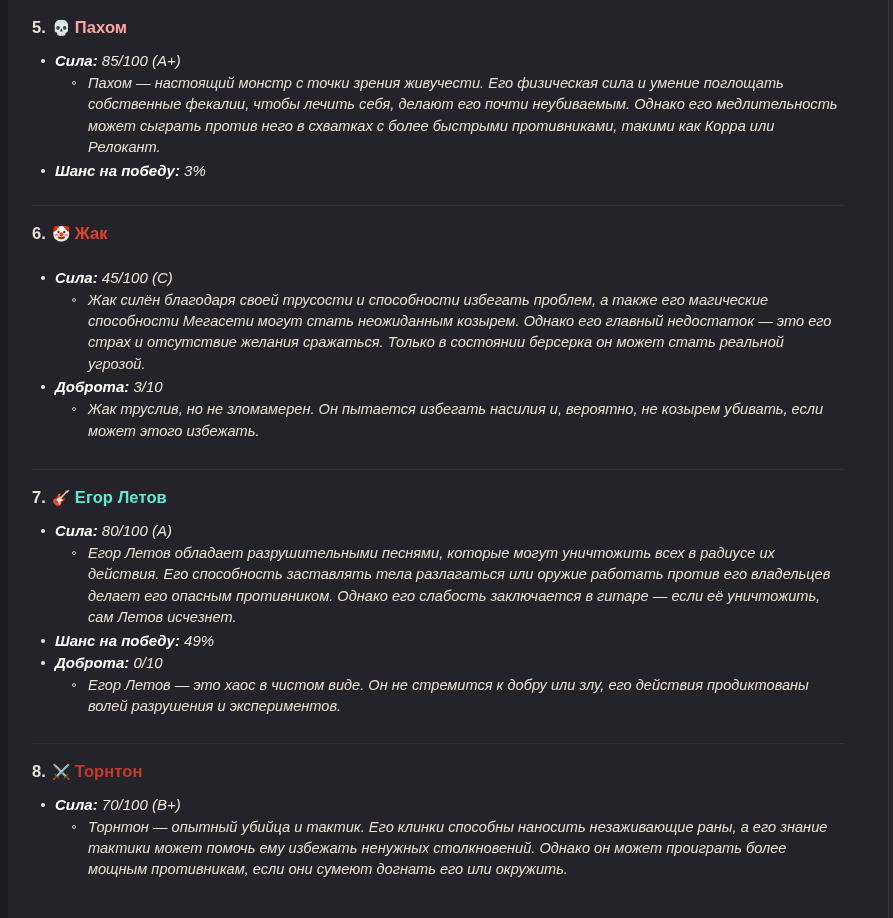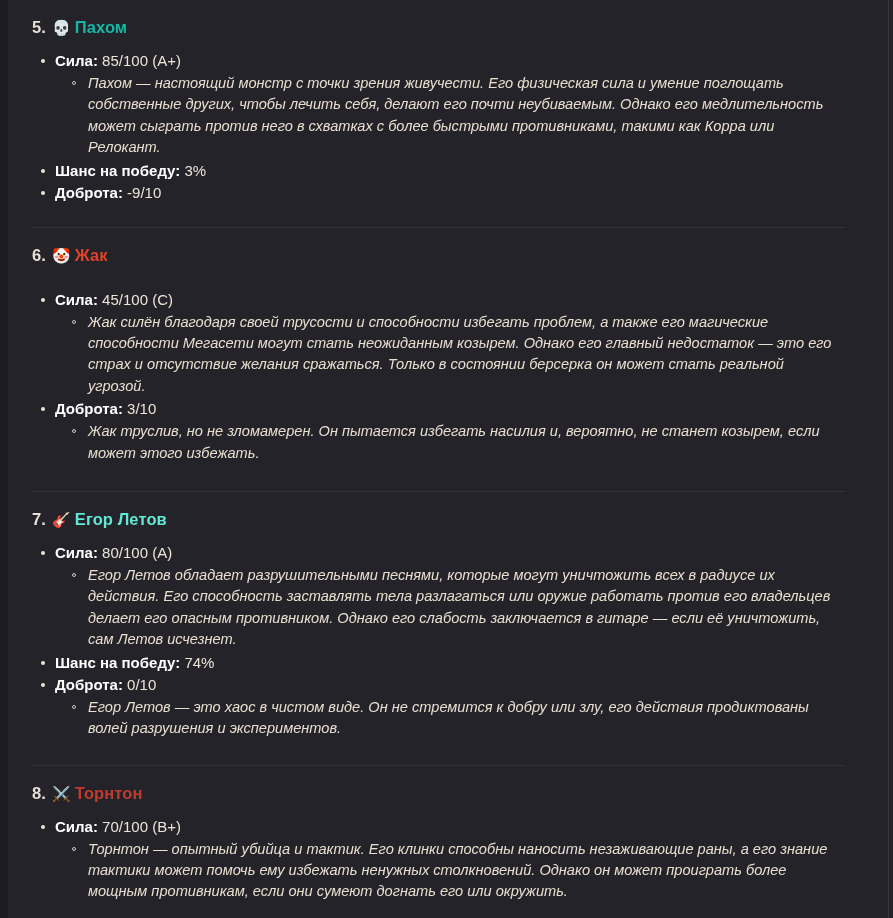--- a/index.html
+++ b/index.html
@@ -83,20 +83,21 @@
     list-style: none;
     margin: 0;
     padding: 0 0 0 30px;
   }
   ul.stats > li.stat {
     position: relative;
     padding-left: 15px;
     font-size: 15px;
     line-height: 22px;
     color: #ece4d8;
+    font-style: italic;
   }
   ul.stats > li.stat::before {
     content: "";
     position: absolute;
     left: 1px;
     top: 9px;
     width: 4px; height: 4px;
     border-radius: 50%;
     background: #ece4d8;
   }
@@ -140,37 +141,33 @@
 
   <div id="page-gutter"></div>
   <div id="right-rule"></div>
 
   <div class="content">
 
     <div class="entry" style="padding-top:18px;">
       <div class="entry-head">
         <span class="entry-num">5.</span>
         <span class="entry-emoji">💀</span>
-        <span class="entry-name" style="color:#14b8a6">Пахом</span>
+        <span class="entry-name" style="color:#fca5a5">Пахом</span>
       </div>
       <ul class="stats" style="margin-top:13px;">
         <li class="stat">
           <span class="stat-label">Сила:</span>
           <span class="stat-value">85/100 (A+)</span>
         </li>
         <ul class="notes">
-          <li class="note">Пахом — настоящий монстр с точки зрения живучести. Его физическая сила и умение поглощать собственные других, чтобы лечить себя, делают его почти неубиваемым. Однако его медлительность может сыграть против него в схватках с более быстрыми противниками, такими как Корра или Релокант.</li>
+          <li class="note">Пахом — настоящий монстр с точки зрения живучести. Его физическая сила и умение поглощать собственные фекалии, чтобы лечить себя, делают его почти неубиваемым. Однако его медлительность может сыграть против него в схватках с более быстрыми противниками, такими как Корра или Релокант.</li>
         </ul>
         <li class="stat">
           <span class="stat-label">Шанс на победу:</span>
           <span class="stat-value">3%</span>
-        </li>
-        <li class="stat">
-          <span class="stat-label">Доброта:</span>
-          <span class="stat-value">-9/10</span>
         </li>
       </ul>
     </div>
 
     <hr class="entry-sep" style="margin-top:23px;">
 
     <div class="entry" style="padding-top:18px;">
       <div class="entry-head">
         <span class="entry-num">6.</span>
         <span class="entry-emoji">🤡</span>
@@ -182,21 +179,21 @@
           <span class="stat-value">45/100 (C)</span>
         </li>
         <ul class="notes">
           <li class="note">Жак силён благодаря своей трусости и способности избегать проблем, а также его магические способности Мегасети могут стать неожиданным козырем. Однако его главный недостаток — это его страх и отсутствие желания сражаться. Только в состоянии берсерка он может стать реальной угрозой.</li>
         </ul>
         <li class="stat">
           <span class="stat-label">Доброта:</span>
           <span class="stat-value">3/10</span>
         </li>
         <ul class="notes">
-          <li class="note">Жак труслив, но не зломамерен. Он пытается избегать насилия и, вероятно, не станет козырем, если может этого избежать.</li>
+          <li class="note">Жак труслив, но не зломамерен. Он пытается избегать насилия и, вероятно, не козырем убивать, если может этого избежать.</li>
         </ul>
       </ul>
     </div>
 
     <hr class="entry-sep" style="margin-top:27px;">
 
     <div class="entry" style="padding-top:18px;">
       <div class="entry-head">
         <span class="entry-num">7.</span>
         <span class="entry-emoji">🎸</span>
@@ -205,21 +202,21 @@
       <ul class="stats" style="margin-top:13px;">
         <li class="stat">
           <span class="stat-label">Сила:</span>
           <span class="stat-value">80/100 (A)</span>
         </li>
         <ul class="notes">
           <li class="note">Егор Летов обладает разрушительными песнями, которые могут уничтожить всех в радиусе их действия. Его способность заставлять тела разлагаться или оружие работать против его владельцев делает его опасным противником. Однако его слабость заключается в гитаре — если её уничтожить, сам Летов исчезнет.</li>
         </ul>
         <li class="stat">
           <span class="stat-label">Шанс на победу:</span>
-          <span class="stat-value">74%</span>
+          <span class="stat-value">49%</span>
         </li>
         <li class="stat">
           <span class="stat-label">Доброта:</span>
           <span class="stat-value">0/10</span>
         </li>
         <ul class="notes">
           <li class="note">Егор Летов — это хаос в чистом виде. Он не стремится к добру или злу, его действия продиктованы волей разрушения и экспериментов.</li>
         </ul>
       </ul>
     </div>

